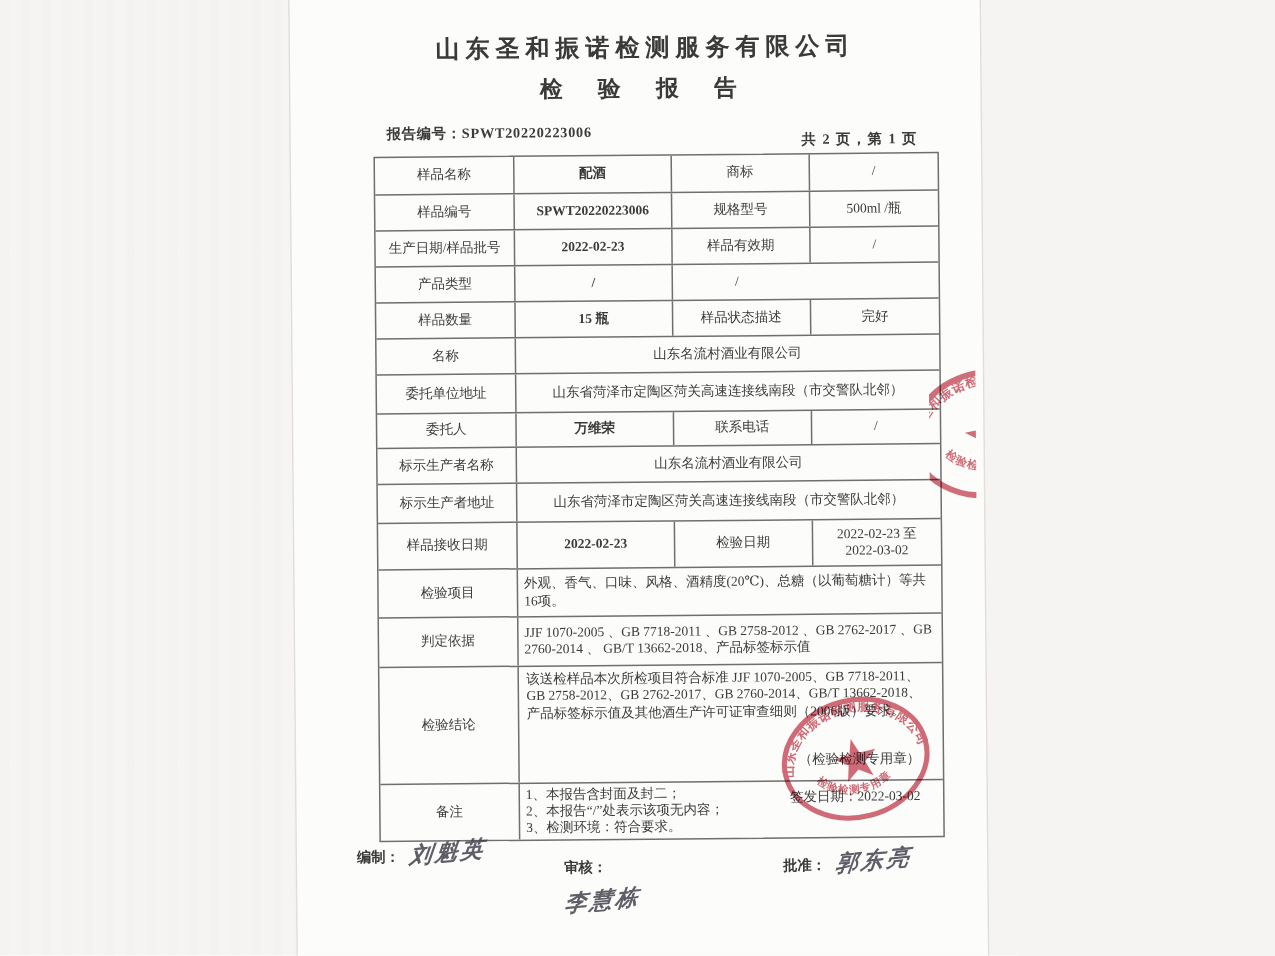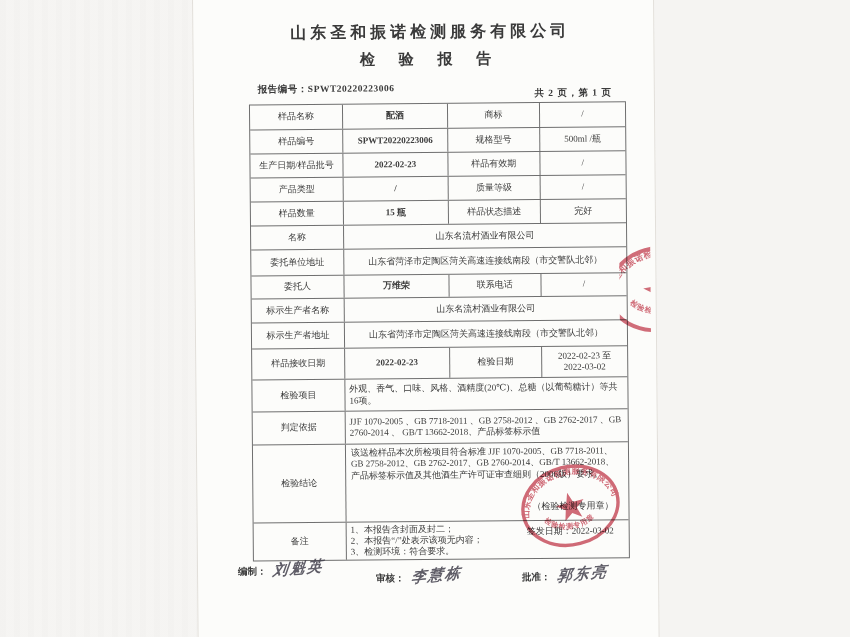--- a/index.html
+++ b/index.html
@@ -59,21 +59,21 @@
   .sig-line{position:absolute;left:0;top:568px;width:100%;height:34px;font-size:9.5px;}
   .sig-item{position:absolute;display:flex;align-items:flex-start;gap:6px;}
   .sig-label{font-weight:bold;padding-top:6px;}
   .sig-name{
     font-size:15px;color:#44424e;
     font-family:"DejaVu Serif",serif;font-style:italic;font-weight:bold;
     transform:rotate(-5deg) skewX(-12deg);display:inline-block;letter-spacing:2px;
     opacity:.85;
   }
   .sig-prepared{left:40px;top:-6px;}
-  .sig-reviewed{left:178px;top:2px;}
+  .sig-reviewed{left:178px;top:2px;flex-direction:column;}
   .sig-approved{left:324px;top:2px;}
   
   .seal-big{
     position:absolute;left:320px;top:466px;width:106px;height:90px;
     transform:rotate(-14deg);opacity:.82;mix-blend-mode:multiply;
     pointer-events:none;
   }
   .edge-seal-clip{
     position:absolute;left:424px;top:250px;width:31px;height:94px;
     overflow:hidden;pointer-events:none;opacity:.8;mix-blend-mode:multiply;
@@ -114,21 +114,20 @@
     <div class="row" style="height:24px">
       <div class="c w1">生产日期/样品批号</div>
       <div class="c w2">2022-02-23</div>
       <div class="c w3">样品有效期</div>
       <div class="c w4">/</div>
     </div>
 
     <div class="row" style="height:24px">
       <div class="c w1">产品类型</div>
       <div class="c w2">/</div>
-      <div class="c w3">质量等级</div>
       <div class="c w4">/</div>
     </div>
 
     <div class="row" style="height:24px">
       <div class="c w1">样品数量</div>
       <div class="c w2">15 瓶</div>
       <div class="c w3">样品状态描述</div>
       <div class="c w4">完好</div>
     </div>
 

